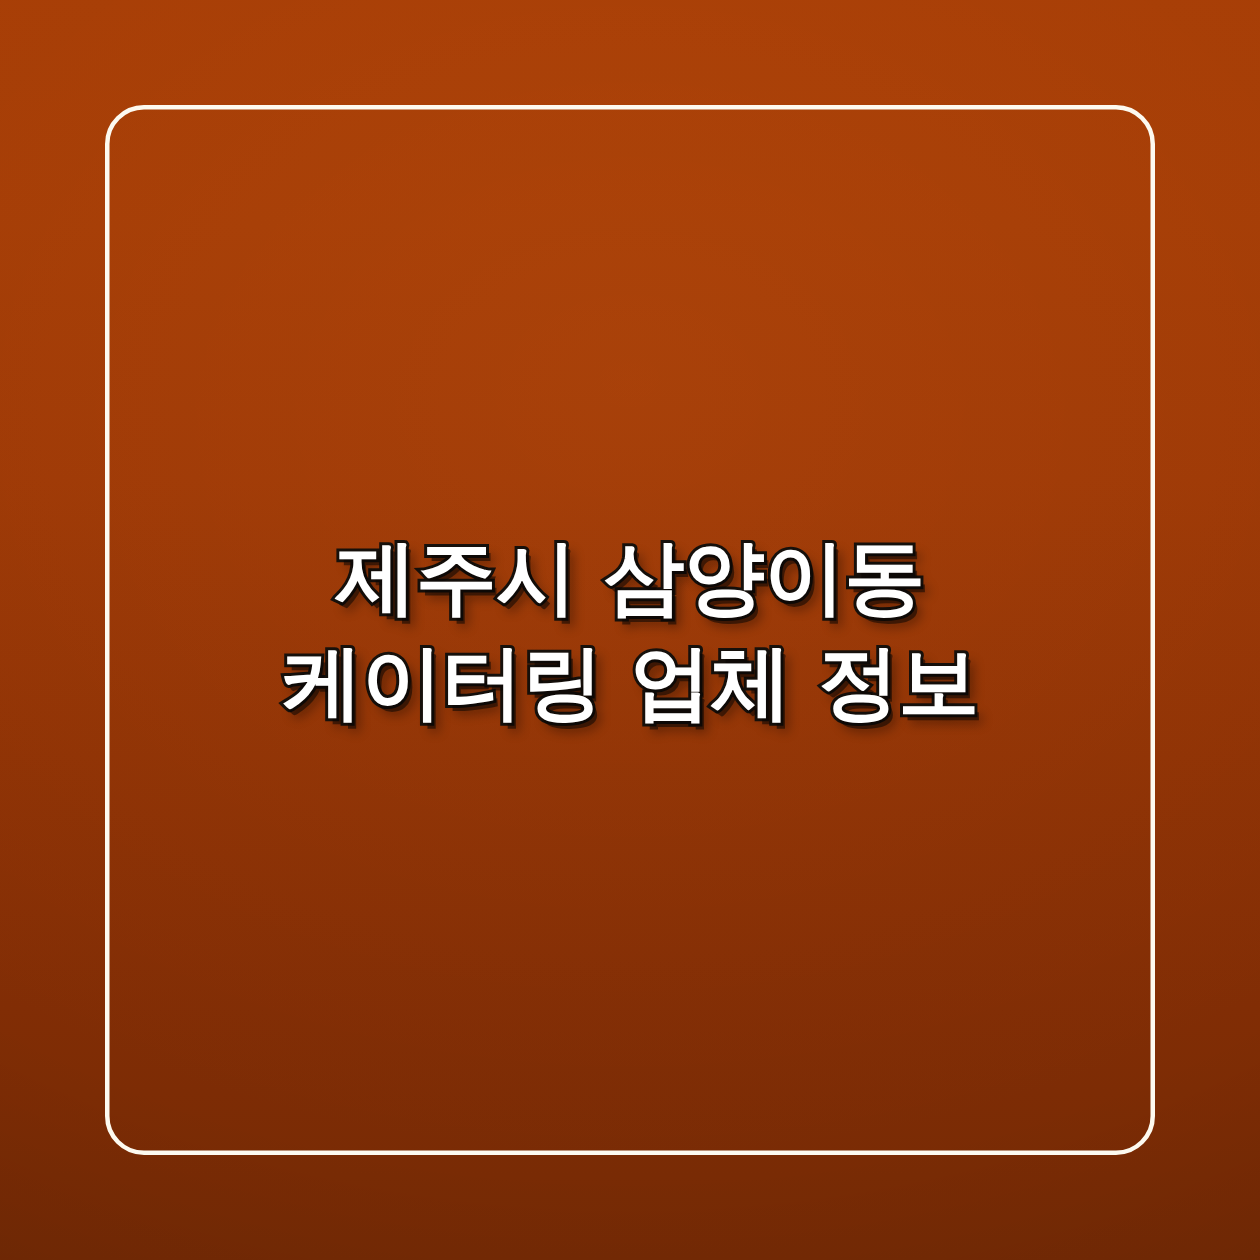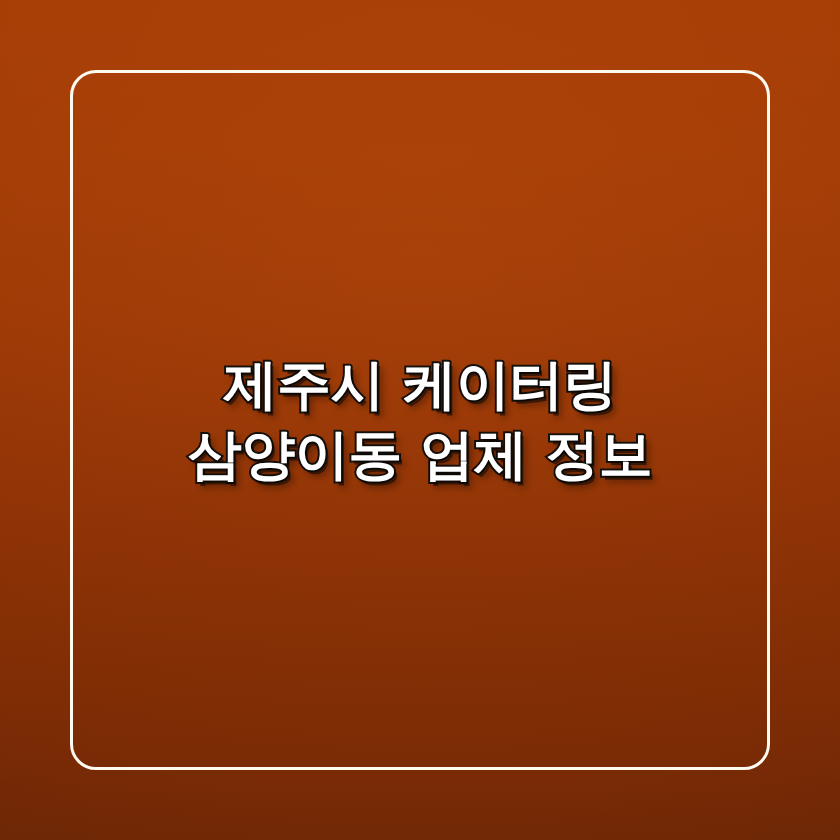--- a/index.html
+++ b/index.html
@@ -90,17 +90,17 @@
   }
 </style>
 </head>
 <body>
 
 <div id="poster">
 
   <div id="frame"></div>
 
   <div id="title-block">
-    <span class="title-line">제주시 케이터링</span>
-    <span class="title-line">삼양이동 업체 정보</span>
+    <span class="title-line">제주시 삼양이동</span>
+    <span class="title-line">케이터링 업체 정보</span>
   </div>
 
 </div>
 
 </body></html>

